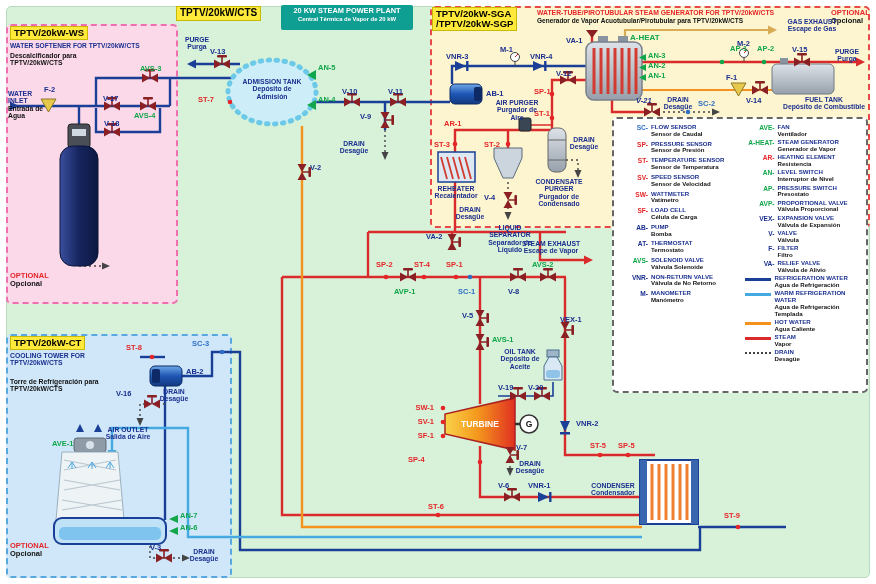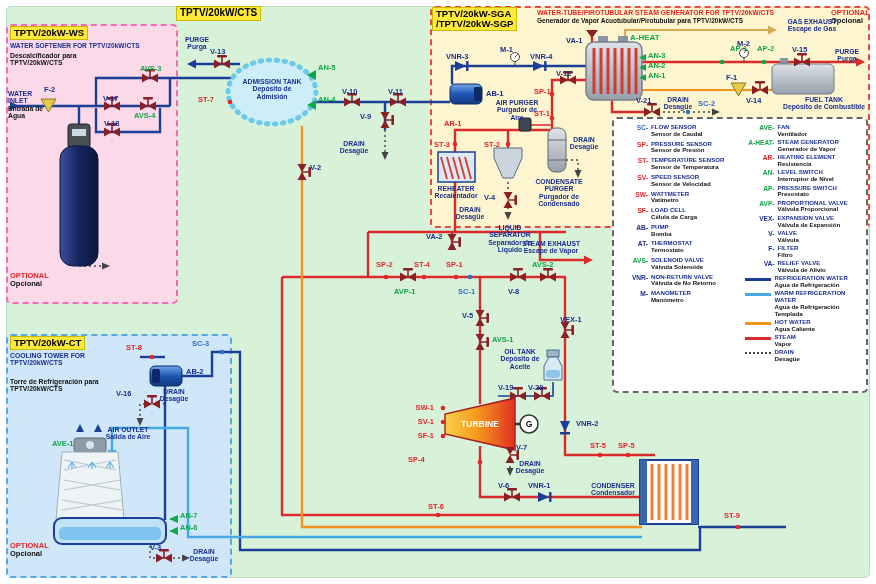--- a/index.html
+++ b/index.html
@@ -330,20 +330,24 @@
         </g>
       <g>
           <line x1="744" y1="57" x2="744" y2="62" stroke="#444"></line>
           <circle cx="744" cy="53" r="4.5" fill="#fff" stroke="#444"></circle>
           <line x1="744" y1="53" x2="747" y2="50" stroke="#c22"></line>
         </g>
     </g>
   </svg>
 
   <div class="chip" style="left:176px;top:6px;font-size:10px;">TPTV/20kW/CTS</div>
+  <div id="title-box">
+    <div class="t1">20 KW STEAM POWER PLANT</div>
+    <div class="t2">Central Térmica de Vapor de 20 kW</div>
+  </div>
 
   <div class="chip" style="left:432px;top:7px;font-size:9.5px;">
     <div>TPTV/20kW-SGA</div>
       <div>/TPTV/20kW-SGP</div>
   </div>
   <div class="lbl c-red" style="left:537px;top:9px;font-size:6.8px;">WATER-TUBE/PIROTUBULAR STEAM GENERATOR FOR TPTV/20kW/CTS</div>
   <div class="lbl c-black" style="left:537px;top:18px;font-size:6.5px;">Generador de Vapor Acuotubular/Pirotubular para TPTV/20kW/CTS</div>
   <div class="lbl" style="left:831px;top:9px;"><span class="c-red">OPTIONAL</span><br><span class="c-black">Opcional</span></div>
 
   <div class="chip" style="left:10px;top:26px;font-size:9.5px;">TPTV/20kW-WS</div>
@@ -409,21 +413,21 @@
   <div class="lbl2" style="left:832px;top:48px;width:30px;">
       <div>PURGE</div>
       <div>Purga</div>
     </div>
   <div class="lbl c-navy" style="left:726px;top:74px;">F-1</div>
   <div class="lbl2" style="left:782px;top:96px;width:84px;">
       <div>FUEL TANK</div>
       <div>Depósito de Combustible</div>
     </div>
   <div class="lbl c-navy" style="left:746px;top:97px;">V-14</div>
-  <div class="lbl c-navy" style="left:636px;top:97px;">V-21</div>
+  <div class="lbl c-navy" style="left:636px;top:97px;font-style:italic;">V-21</div>
   <div class="lbl2" style="left:660px;top:96px;width:36px;">
       <div>DRAIN</div>
       <div>Desagüe</div>
     </div>
   <div class="lbl c-blue" style="left:698px;top:100px;">SC-2</div>
   <div class="lbl c-red" style="left:444px;top:120px;">AR-1</div>
   <div class="lbl2" style="left:494px;top:99px;width:46px;">
       <div>AIR PURGER</div>
       <div>Purgador de Aire</div>
     </div>

